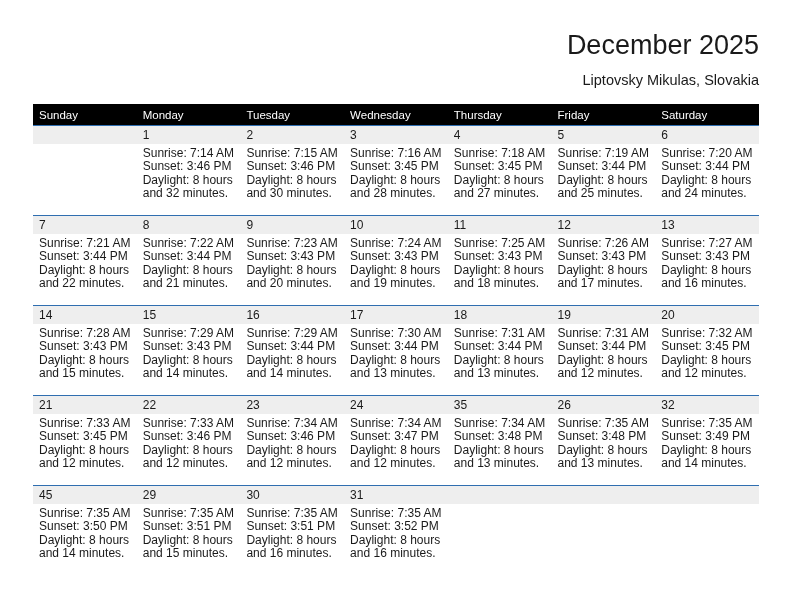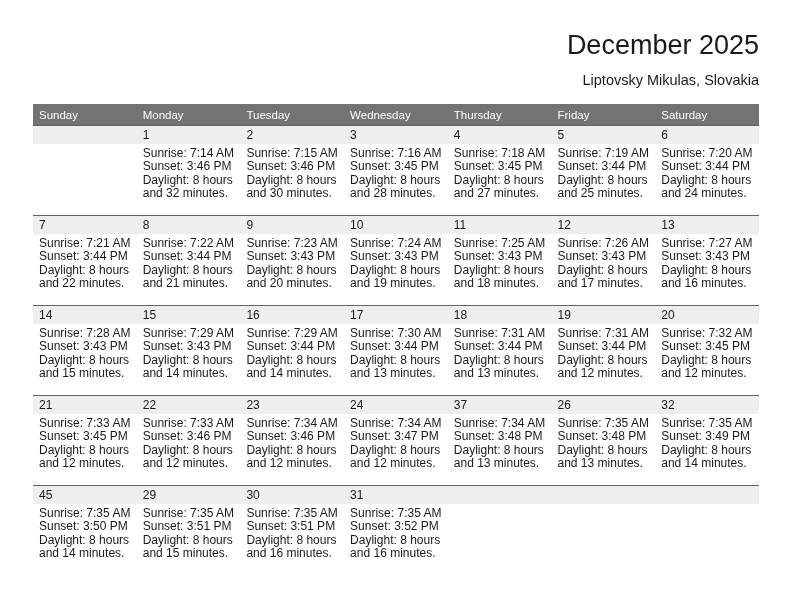--- a/index.html
+++ b/index.html
@@ -90,21 +90,21 @@
   
   .calendar {
     position: absolute;
     left: 33px;
     top: 104px;
     width: 726px;
     border-collapse: collapse;
     table-layout: fixed;
   }
   .calendar th {
-    background: #737373;
+    background: #000000;
     color: #ffffff;
     font-size: 11.5px;
     font-weight: normal;
     text-align: left;
     padding: 4px 0 4px 6px;
     height: 13px;
     border: none;
   }
   .calendar td {
     vertical-align: top;
@@ -394,21 +394,21 @@
         <td>
           <div class="daynum">24</div>
           <div class="details">
             <div>Sunrise: 7:34 AM</div>
             <div>Sunset: 3:47 PM</div>
             <div>Daylight: 8 hours</div>
             <div>and 12 minutes.</div>
           </div>
         </td>
         <td>
-          <div class="daynum">37</div>
+          <div class="daynum">35</div>
           <div class="details">
             <div>Sunrise: 7:34 AM</div>
             <div>Sunset: 3:48 PM</div>
             <div>Daylight: 8 hours</div>
             <div>and 13 minutes.</div>
           </div>
         </td>
         <td>
           <div class="daynum">26</div>
           <div class="details">

